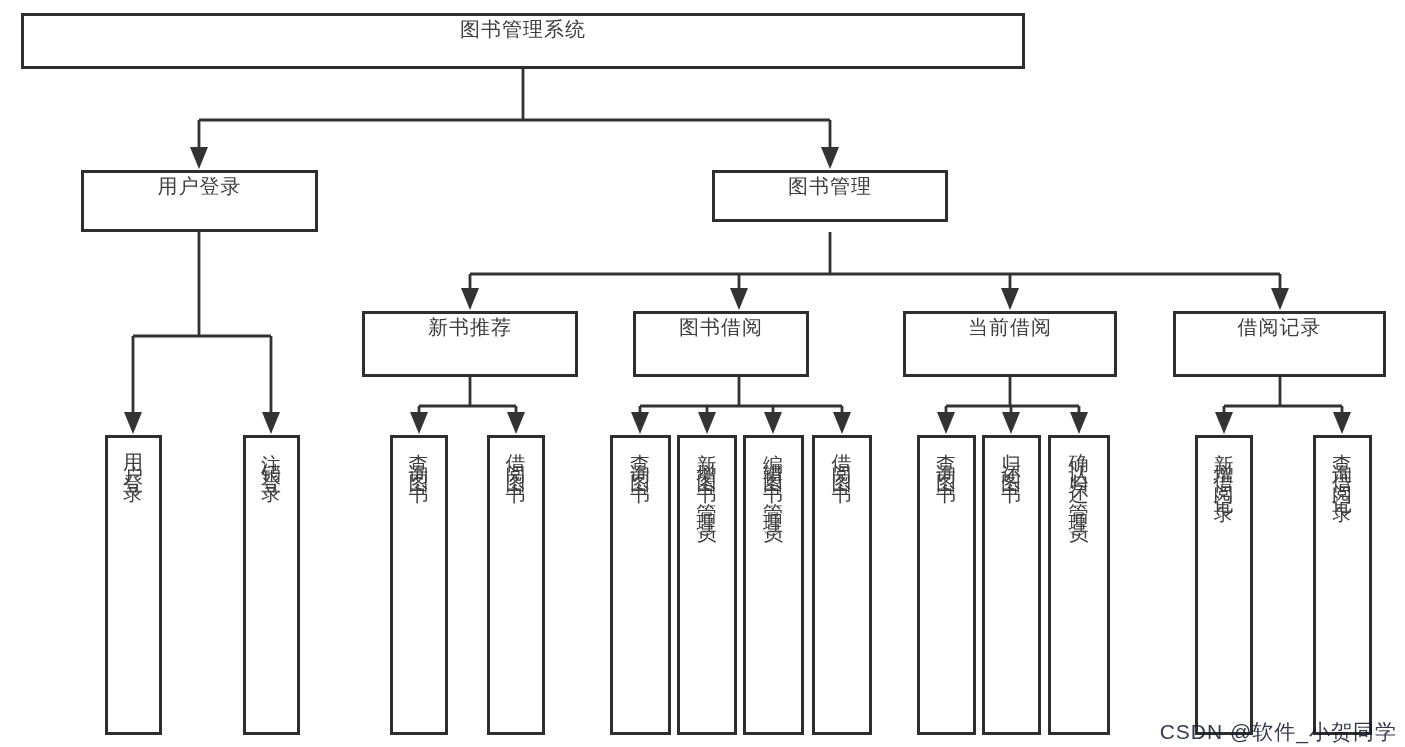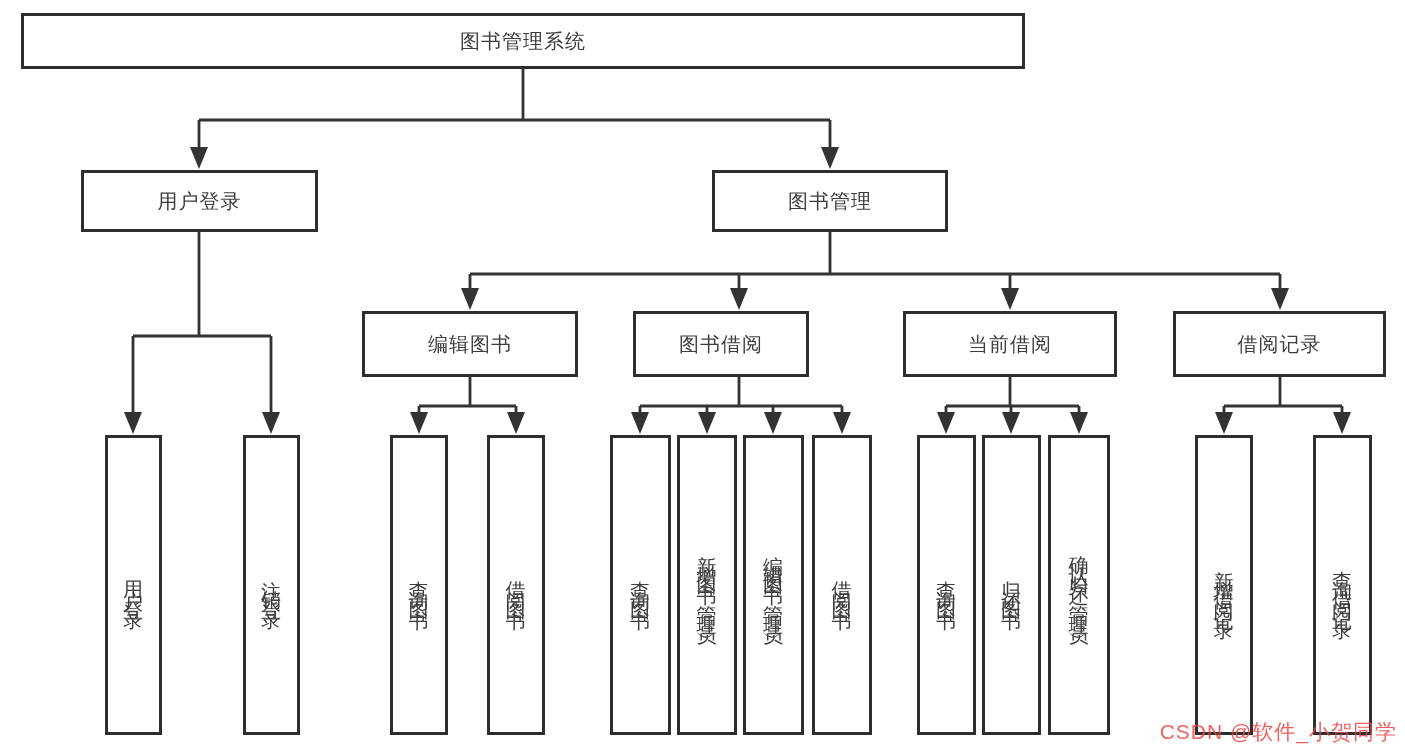--- a/index.html
+++ b/index.html
@@ -20,21 +20,20 @@
     left: 0;
     top: 0;
     z-index: 1;
   }
   .node {
     position: absolute;
     box-sizing: border-box;
     background: #ffffff;
     border: 3px solid #2e2e2e;
     display: flex;
-    align-items: center;
     justify-content: center;
     z-index: 2;
     color: #3d3d3d;
   }
   .node.h span {
     font-size: 20px;
     letter-spacing: 1px;
     white-space: nowrap;
   }
   .node.v span {
@@ -43,21 +42,21 @@
     font-size: 20px;
     letter-spacing: 10px;
     line-height: 1;
     white-space: nowrap;
   }
   .watermark {
     position: absolute;
     right: 8px;
     bottom: 1px;
     font-size: 21px;
-    color: #ef4444;
+    color: #0f172a;
     opacity: 0.85;
     z-index: 3;
     white-space: nowrap;
     letter-spacing: 1px;
   }
 </style>
 </head>
 <body>
 
 <div class="canvas">
@@ -94,26 +93,26 @@
     </g>
   </svg>
 
   <div class="node h" style="left:21px;top:13px;width:1004px;height:56px">
     <span>图书管理系统</span>
   </div>
 
   <div class="node h" style="left:81px;top:170px;width:237px;height:62px">
     <span>用户登录</span>
   </div>
-  <div class="node h" style="left:712px;top:170px;width:236px;height:62px">
+  <div class="node h" style="left:712px;top:170px;width:236px;height:52px">
     <span>图书管理</span>
   </div>
 
   <div class="node h" style="left:362px;top:311px;width:216px;height:66px">
-    <span>编辑图书</span>
+    <span>新书推荐</span>
   </div>
   <div class="node h" style="left:633px;top:311px;width:176px;height:66px">
     <span>图书借阅</span>
   </div>
   <div class="node h" style="left:1173px;top:311px;width:213px;height:66px">
     <span>借阅记录</span>
   </div>
   <div class="node h" style="left:903px;top:311px;width:214px;height:66px">
     <span>当前借阅</span>
   </div>

